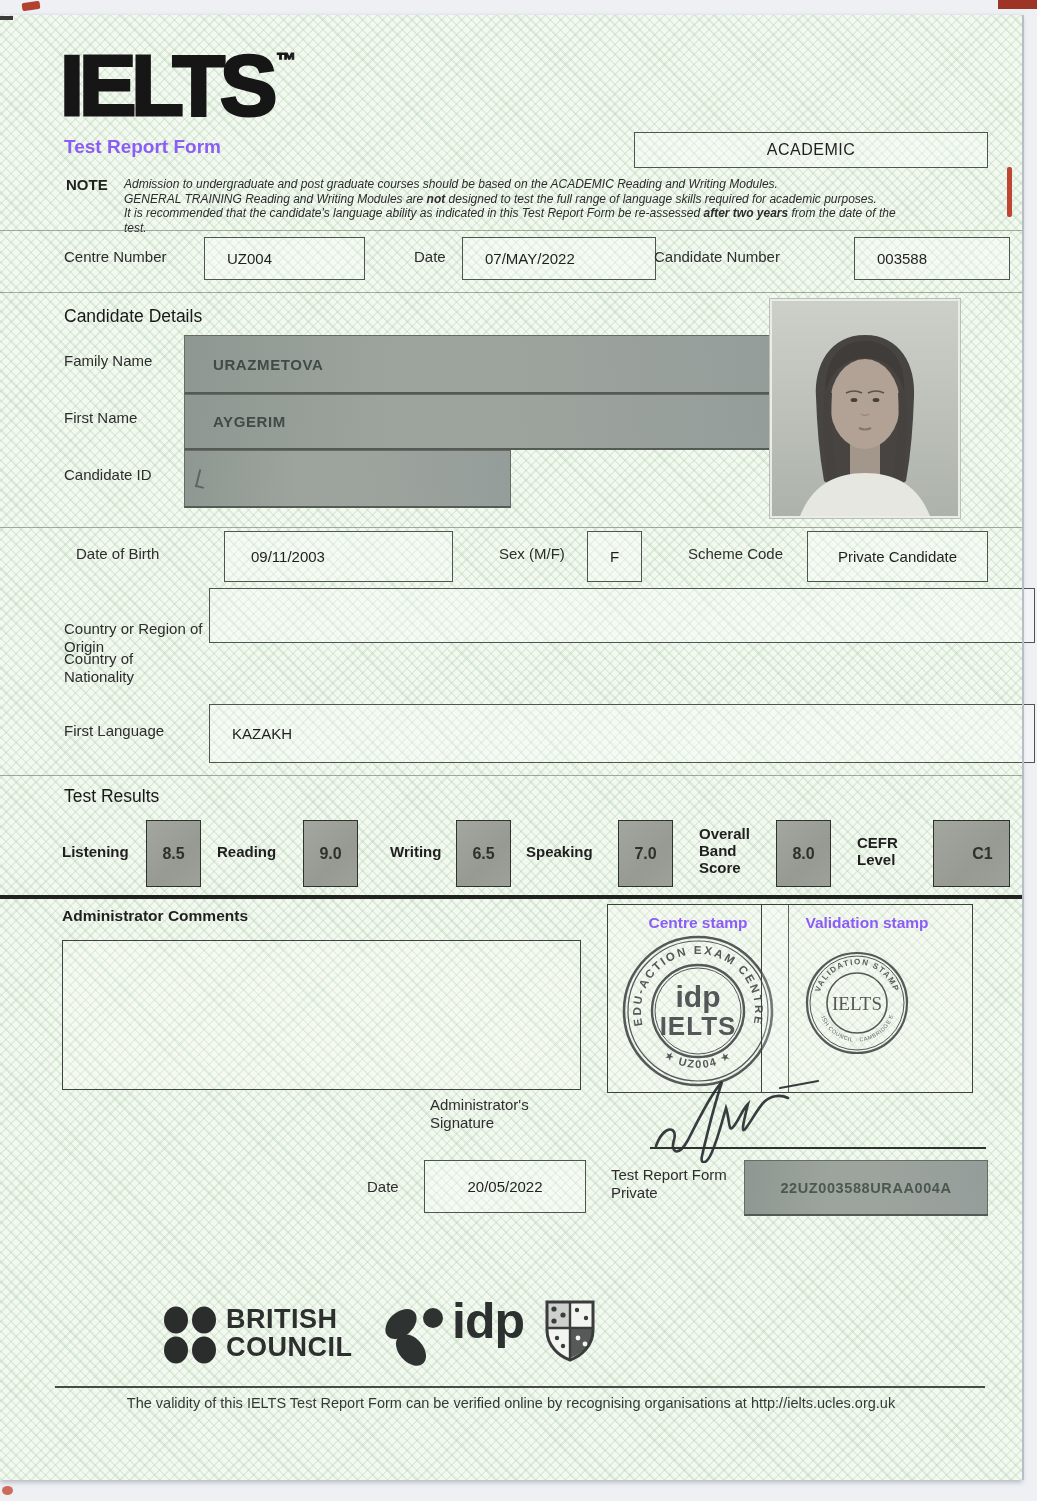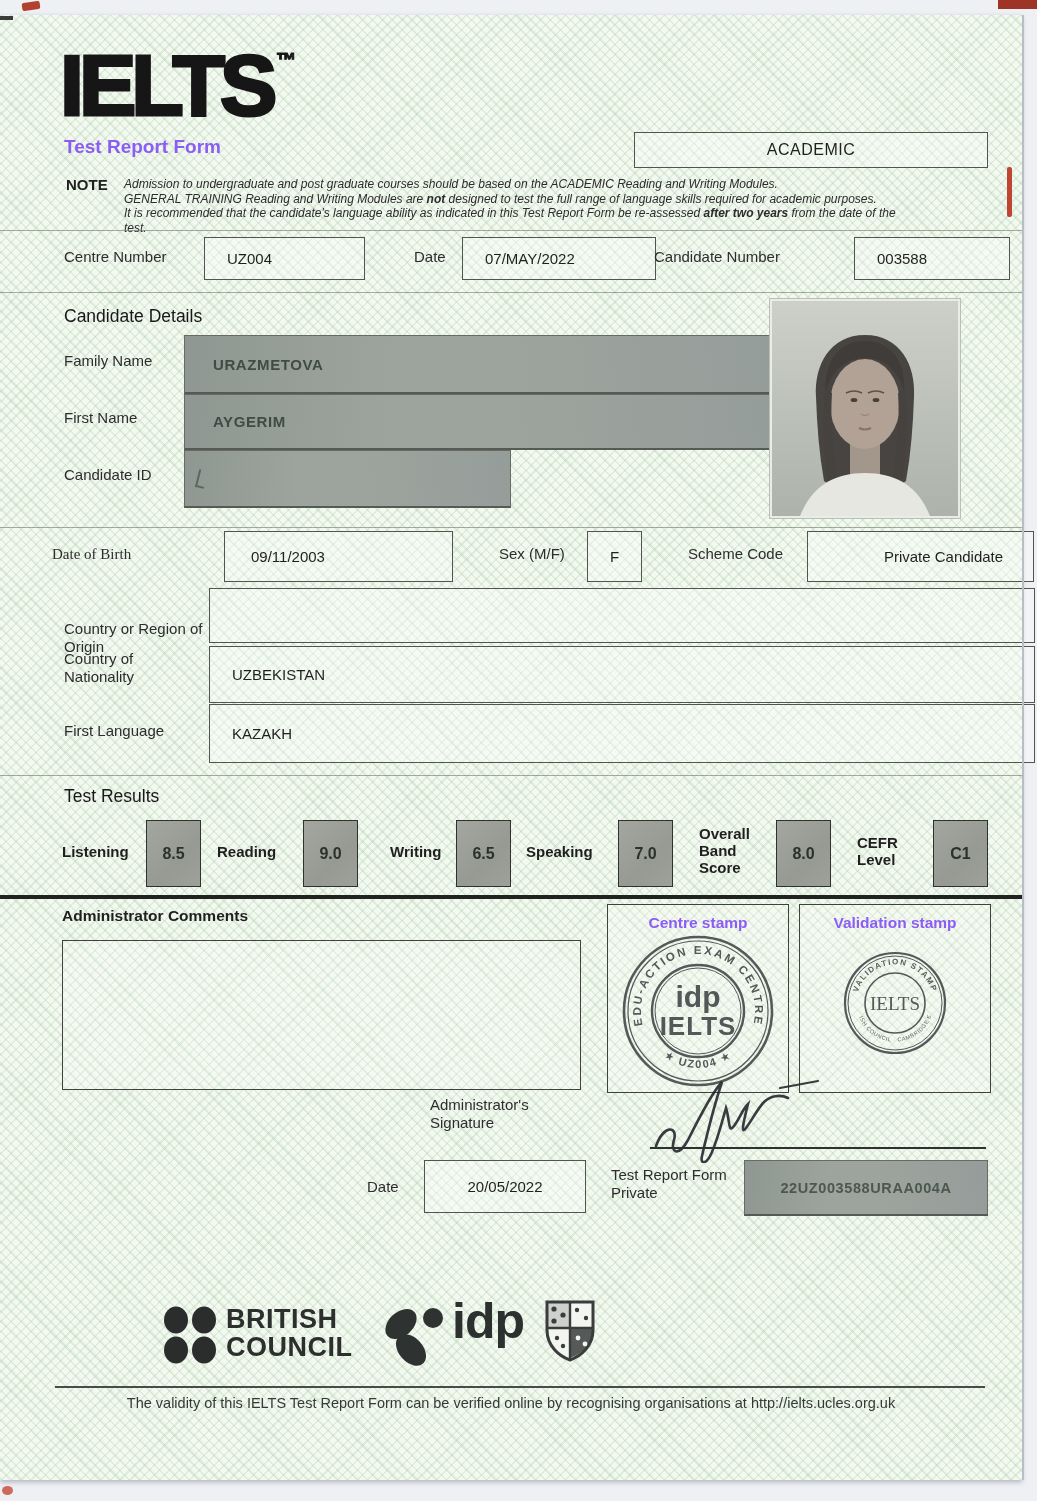--- a/index.html
+++ b/index.html
@@ -105,50 +105,49 @@
       <ellipse cx="82" cy="99" rx="3.4" ry="2.1" fill="#46403a"></ellipse>
       <ellipse cx="104" cy="99" rx="3.4" ry="2.1" fill="#46403a"></ellipse>
       <path d="M89 113 Q93 116 97 113" stroke="#9b8878" stroke-width="1.4" fill="none"></path>
       <path d="M87 127 Q93 130 99 127" stroke="#8a7365" stroke-width="2" fill="none"></path>
       <path d="M28 215 C40 185 62 172 93 172 C124 172 146 185 158 215 Z" fill="#e7e7e2"></path>
     </svg>
   </div>
 
   <div class="hline" style="top:527px;"></div>
 
-  <div class="lbl" style="left:52px;top:545px;font-family:Liberation Serif, serif;">Date of Birth</div>
+  <div class="lbl" style="left:76px;top:545px;">Date of Birth</div>
   <div class="fbox" style="left:224px;top:531px;width:201px;height:49px;padding-left:26px;">09/11/2003</div>
   <div class="lbl" style="left:499px;top:545px;">Sex (M/F)</div>
   <div class="fbox ctr" style="left:587px;top:531px;width:53px;height:49px;">F</div>
   <div class="lbl" style="left:688px;top:545px;">Scheme Code</div>
-  <div class="fbox ctr" style="left:807px;top:531px;width:179px;height:49px;padding-left:46px;">Private Candidate</div>
+  <div class="fbox ctr" style="left:807px;top:531px;width:179px;height:49px;">Private Candidate</div>
 
   <div class="lbl" style="left:64px;top:592px;width:148px;margin-top:28px;">Country or Region of Origin</div>
   <div class="fbox padl" style="left:209px;top:588px;width:802px;height:53px;"></div>
   <div class="lbl" style="left:64px;top:650px;width:115px;">Country of Nationality</div>
-  <div class="fbox padl" style="left:209px;top:646px;width:802px;height:55px;">UZBEKISTAN</div>
   <div class="lbl" style="left:64px;top:722px;">First Language</div>
   <div class="fbox padl" style="left:209px;top:704px;width:802px;height:57px;">KAZAKH</div>
 
   <div class="hline" style="top:775px;"></div>
 
   <div class="sect" style="left:64px;top:786px;">Test Results</div>
 
   <div class="scorelbl" style="left:62px;top:843px;">Listening</div>
   <div class="score" style="left:146px;">8.5</div>
   <div class="scorelbl" style="left:217px;top:843px;">Reading</div>
   <div class="score" style="left:303px;">9.0</div>
   <div class="scorelbl" style="left:390px;top:843px;">Writing</div>
   <div class="score" style="left:456px;">6.5</div>
   <div class="scorelbl" style="left:526px;top:843px;">Speaking</div>
   <div class="score" style="left:618px;">7.0</div>
   <div class="scorelbl" style="left:699px;top:825px;width:76px;">Overall Band Score</div>
   <div class="score" style="left:776px;">8.0</div>
   <div class="scorelbl" style="left:857px;top:834px;width:58px;">CEFR Level</div>
-  <div class="score" style="left:933px;">C1</div>
+  <div class="score" style="left:933px;padding-left:22px;">C1</div>
 
   <div class="abs" style="left:0;top:895px;width:1022px;height:3.5px;background:#20231f;"></div>
 
   <div class="lbl blbl" style="left:62px;top:907px;font-size:15.5px;">Administrator Comments</div>
   <div class="fbox" style="left:62px;top:940px;width:517px;height:148px;background:rgba(255,255,255,.18);border-color:#3f423e;"></div>
 
   <div class="panel" style="left:607px;top:904px;width:180px;height:187px;">
     <div class="cap">Centre stamp</div>
     <svg width="160" height="160" viewBox="0 0 160 160" style="position:absolute;left:10px;top:26px;">
       <circle cx="80" cy="80" r="74" class="stampink" stroke-width="2.6"></circle>
@@ -163,21 +162,21 @@
         <textPath href="#arcCtop" startOffset="50%" text-anchor="middle">EDU-ACTION EXAM CENTRE</textPath>
       </text>
       <text font-size="11" font-weight="bold" letter-spacing="1.6" fill="#474b4c" opacity=".92">
         <textPath href="#arcCbot" startOffset="50%" text-anchor="middle">★   UZ004   ★</textPath>
       </text>
       <text x="80" y="76" text-anchor="middle" font-size="30" font-weight="bold" fill="#474b4c" opacity=".92">idp</text>
       <text x="80" y="104" text-anchor="middle" font-size="26" font-weight="bold" letter-spacing="1" fill="#474b4c" opacity=".92">IELTS</text>
     </svg>
   </div>
 
-  <div class="panel" style="left:799px;top:904px;width:190px;height:187px;">
+  <div class="panel" style="left:761px;top:904px;width:190px;height:187px;padding-left:20px;">
     <div class="cap">Validation stamp</div>
     <svg width="120" height="120" viewBox="0 0 120 120" style="position:absolute;left:35px;top:38px;">
       <circle cx="60" cy="60" r="50" class="stampink" stroke-width="2.2"></circle>
       <circle cx="60" cy="60" r="47" class="stampink" stroke-width="1"></circle>
       <circle cx="60" cy="60" r="30" class="stampink" stroke-width="1.6"></circle>
       <defs>
         <path id="arcVtop" d="M 22.1 66.7 A 38.5 38.5 0 1 1 97.9 66.7"></path>
         <path id="arcVbot" d="M 23.8 73.2 A 38.5 38.5 0 0 0 96.2 73.2"></path>
       </defs>
       <text font-size="8" font-weight="bold" letter-spacing="1.4" fill="#474b4c" opacity=".9">

